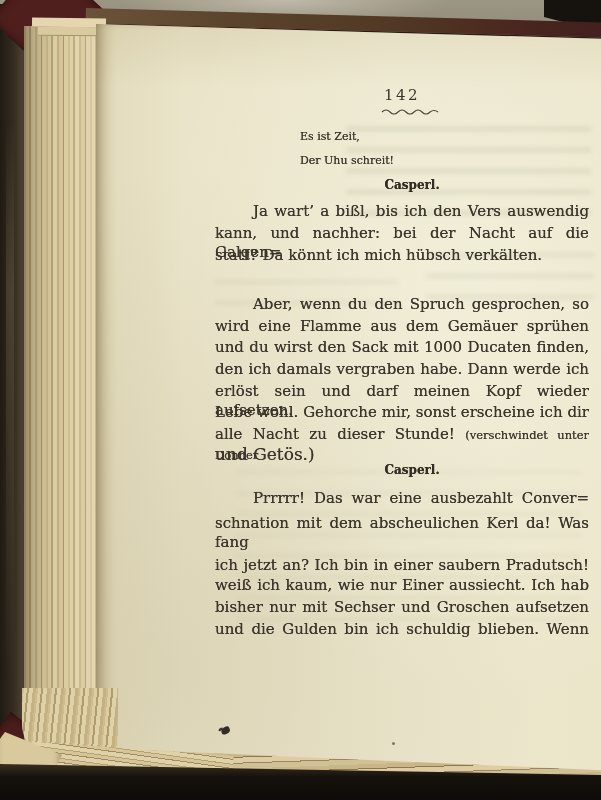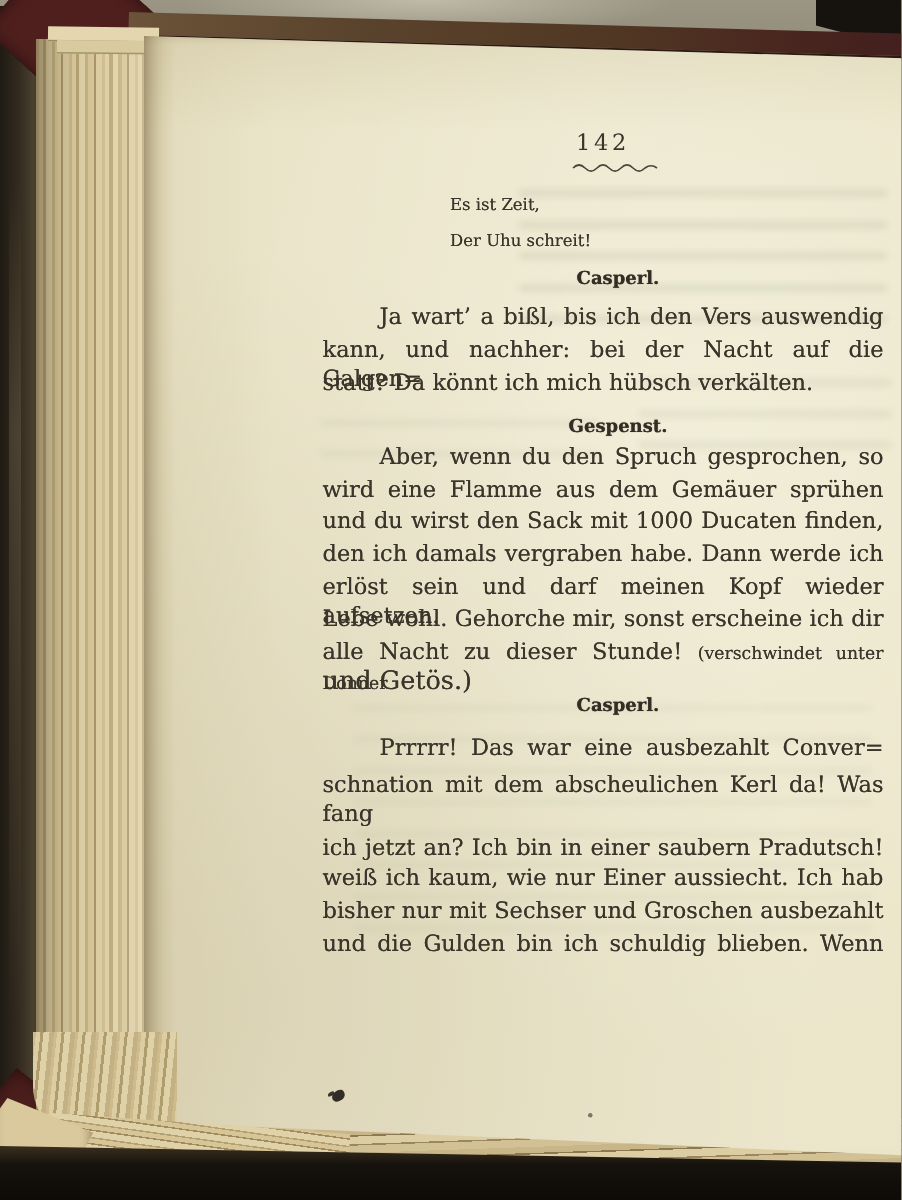--- a/index.html
+++ b/index.html
@@ -119,39 +119,38 @@
       <div class="verse-block">
         <div class="tl verse" style="top:107px;">Es ist Zeit,</div>
         <div class="tl verse" style="top:131px;text-align:center;">Der Uhu schreit!</div>
       </div>
 
       <div class="heading" style="top:158px;">Casperl.</div>
       <div class="tl ind" style="top:182px;">Ja wart’ a bißl, bis ich den Vers auswendig</div>
       <div class="tl" style="top:204px;">kann, und nachher: bei der Nacht auf die Galgen=</div>
       <div class="tl nat" style="top:226px;">statt? Da könnt ich mich hübsch verkälten.</div>
 
-      <div class="heading" style="top:257px;">Gespenst.</div>
       <div class="tl ind" style="top:275px;">Aber, wenn du den Spruch gesprochen, so</div>
       <div class="tl" style="top:297px;">wird eine Flamme aus dem Gemäuer sprühen</div>
       <div class="tl" style="top:318px;">und du wirst den Sack mit 1000 Ducaten finden,</div>
       <div class="tl" style="top:340px;">den ich damals vergraben habe. Dann werde ich</div>
       <div class="tl" style="top:362px;">erlöst sein und darf meinen Kopf wieder aufsetzen.</div>
       <div class="tl" style="top:405px;">
         <span>alle Nacht zu dieser Stunde!</span>
         <span class="sm">(verschwindet unter Donner</span>
       </div>
       <div class="tl" style="top:383px;">Lebe wohl. Gehorche mir, sonst erscheine ich dir</div>
       <div class="tl nat sm-line" style="top:425px;">und Getös.)</div>
 
       <div class="heading" style="top:443px;">Casperl.</div>
       <div class="tl ind" style="top:469px;">Prrrrr! Das war eine ausbezahlt Conver=</div>
       <div class="tl" style="top:494px;">schnation mit dem abscheulichen Kerl da! Was fang</div>
       <div class="tl" style="top:536px;">ich jetzt an? Ich bin in einer saubern Pradutsch!</div>
       <div class="tl" style="top:556px;">weiß ich kaum, wie nur Einer aussiecht. Ich hab</div>
-      <div class="tl" style="top:578px;">bisher nur mit Sechser und Groschen ausbezahlt</div>
+      <div class="tl" style="top:578px;">bisher nur mit Sechser und Groschen aufsetzen</div>
       <div class="tl" style="top:600px;">und die Gulden bin ich schuldig blieben. Wenn</div>
     </div>
 
     <div class="ink-blot"></div>
     <div class="speck"></div>
   </div>
 
   <div class="stack-bottom-curve"></div>
   <div class="stack-bottom-splay"></div>
   <div class="bottom-flap"></div>

